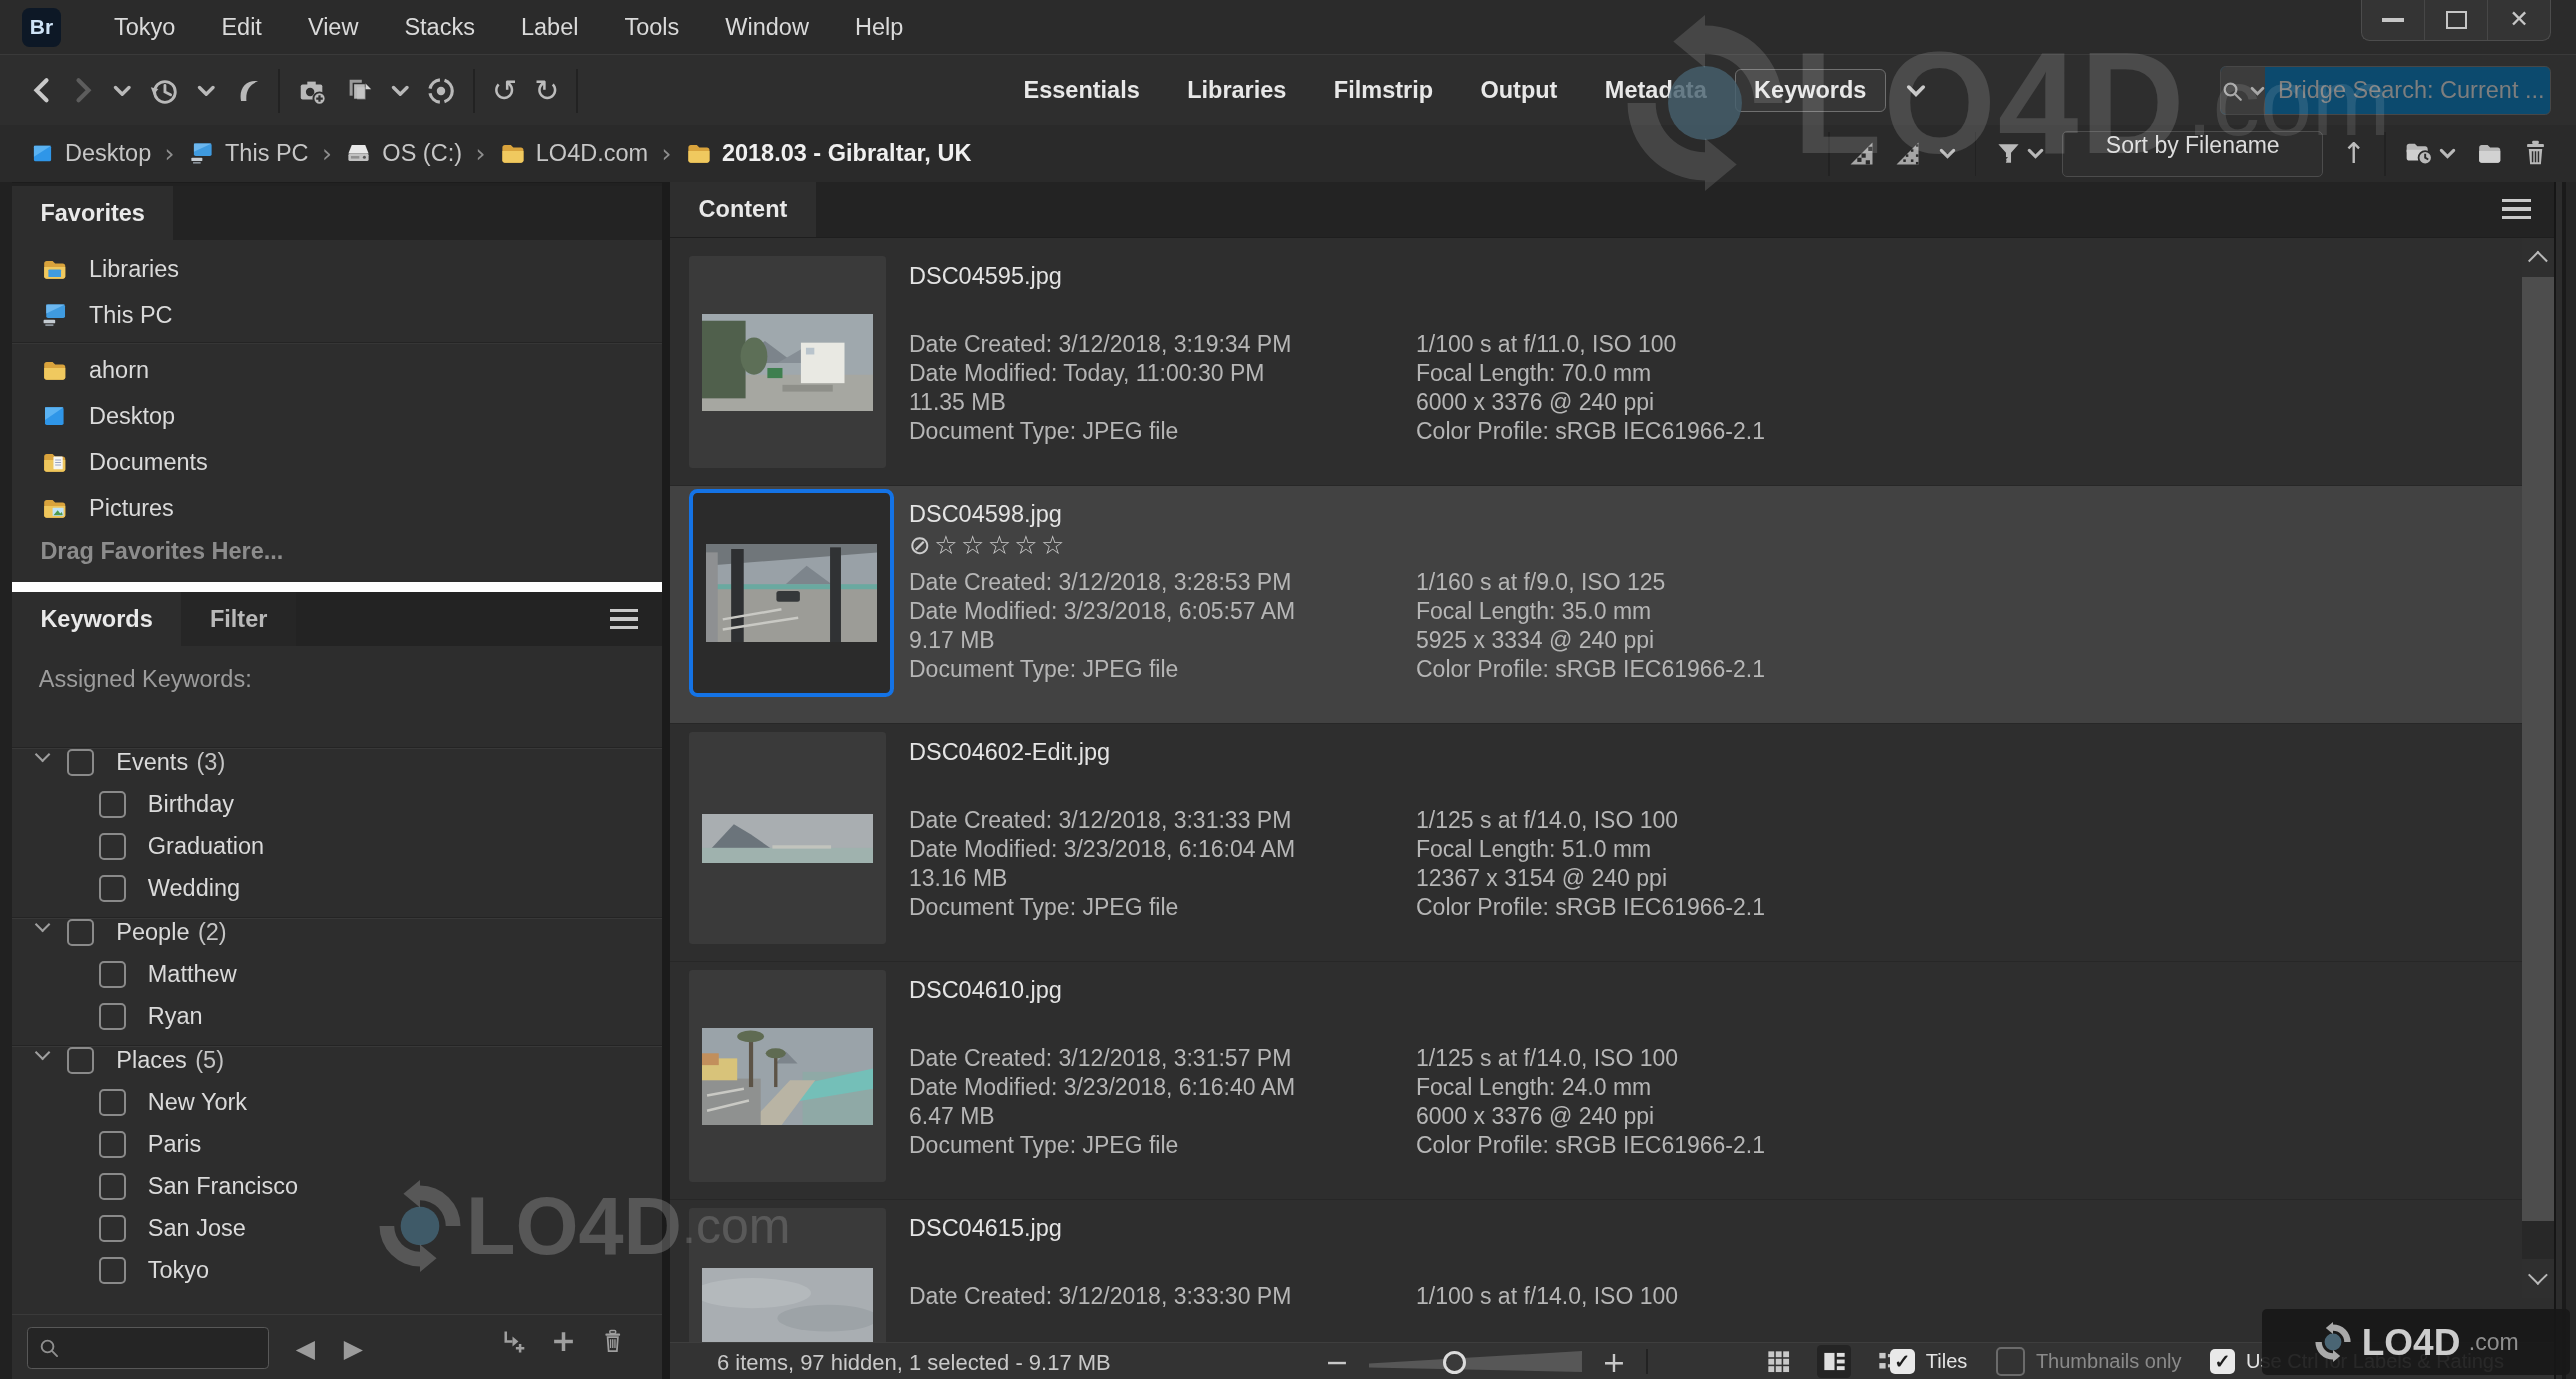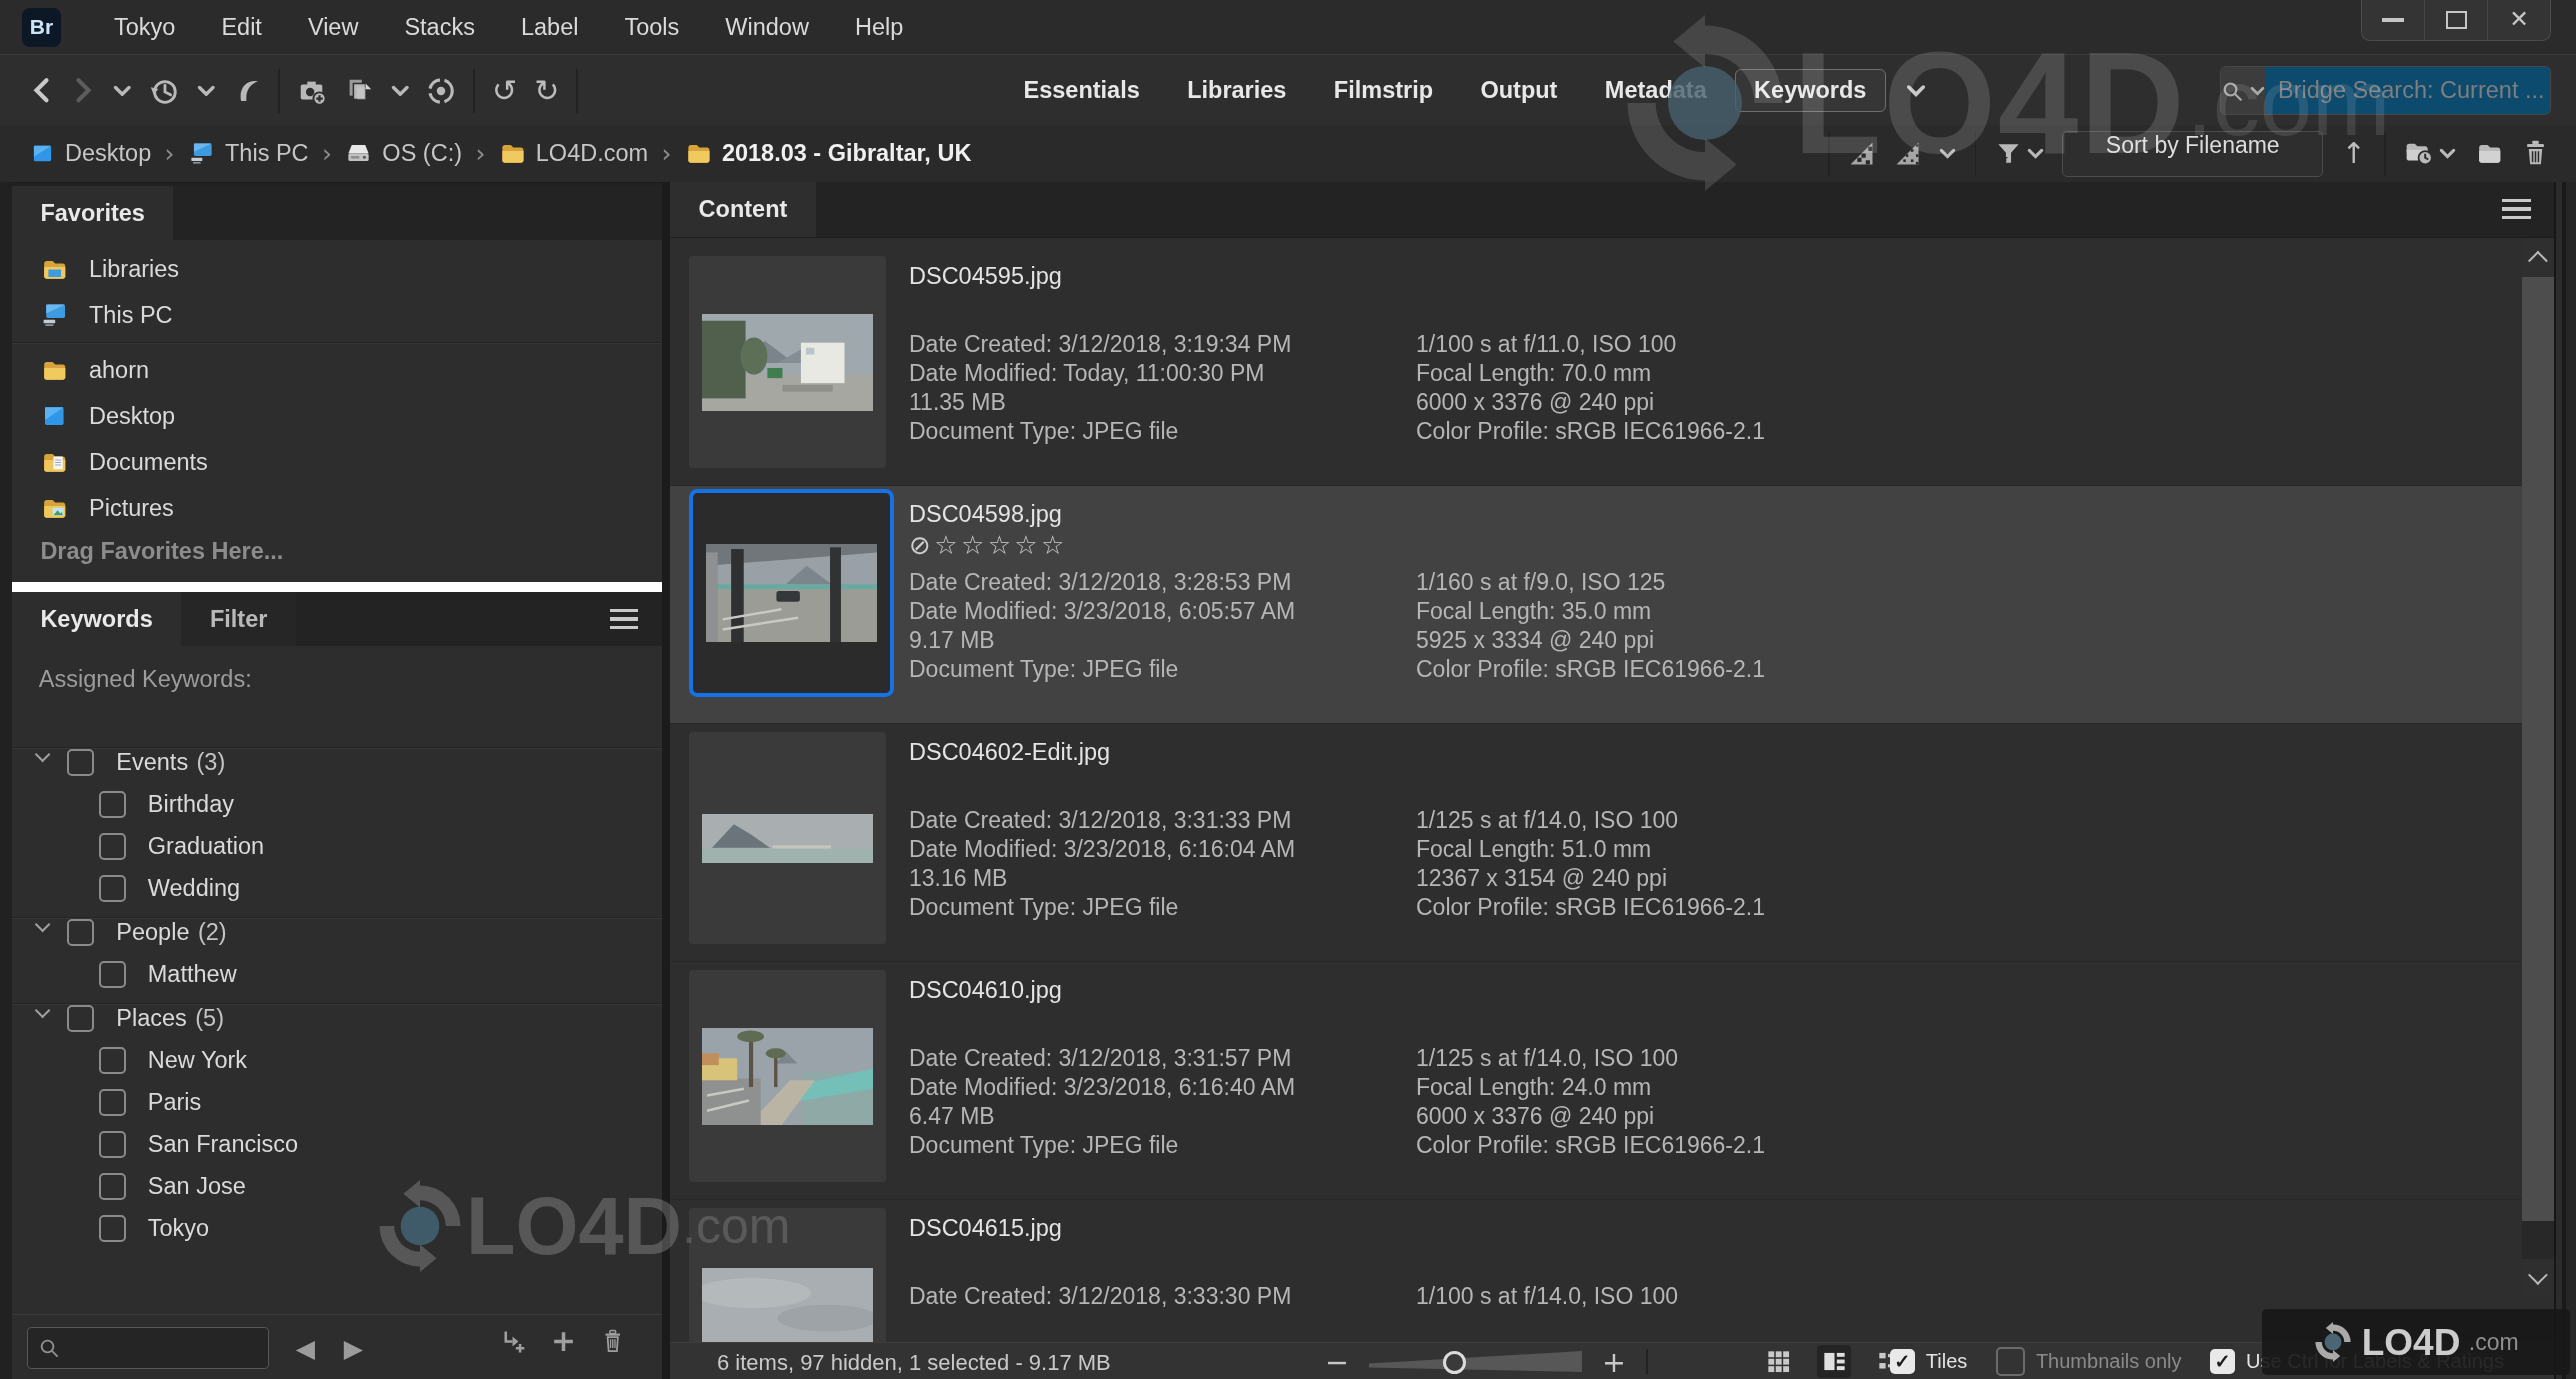--- a/index.html
+++ b/index.html
@@ -501,20 +501,24 @@
         <div class="kw-row kw-parent">
           <span class="disc"></span>
           <span class="cb"></span>
           <span class="kw-label">People</span>
           <span class="kw-count">(2)</span>
         </div>
         <div class="kw-row kw-child">
           <span class="cb"></span>
           <span class="kw-label">Matthew</span>
         </div>
+        <div class="kw-row kw-child">
+          <span class="cb"></span>
+          <span class="kw-label">Ryan</span>
+        </div>
         <div class="kw-div"></div>
 
         <div class="kw-row kw-parent">
           <span class="disc"></span>
           <span class="cb"></span>
           <span class="kw-label">Places</span>
           <span class="kw-count">(5)</span>
         </div>
         <div class="kw-row kw-child">
           <span class="cb"></span>

